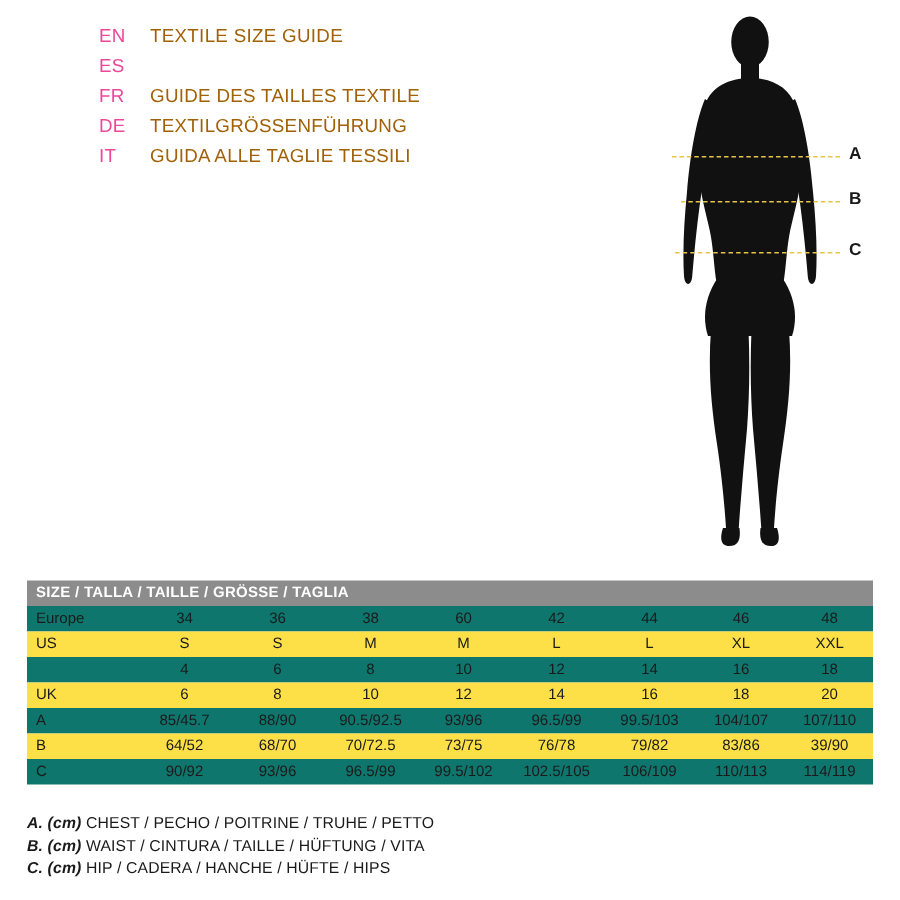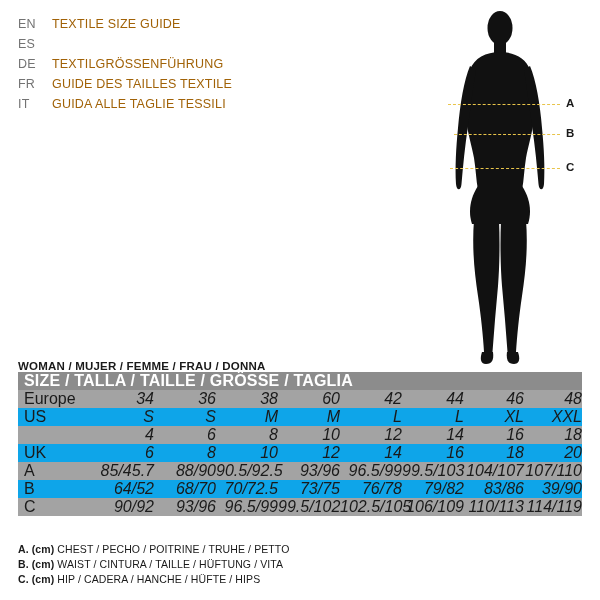--- a/index.html
+++ b/index.html
@@ -33,21 +33,22 @@
     display: flex;
     align-items: baseline;
     height: 20px;
     line-height: 20px;
   }
   .lang-code {
     width: 34px;
     flex: 0 0 34px;
     font-size: 12.5px;
     letter-spacing: 0.2px;
-    color: #737373;
+    color: #ec4899;
+    margin-left: 48px;
   }
   .lang-text {
     font-size: 12.5px;
     letter-spacing: 0.2px;
     color: #a16207;
     white-space: nowrap;
   }
 
   
   .figure-wrap {
@@ -84,51 +85,50 @@
     font-size: 11.5px;
     font-weight: bold;
     letter-spacing: 0.2px;
     color: #1a1a1a;
   }
 
   
   .size-table {
     position: absolute;
     left: 18px;
-    top: 372px;
+    top: 387px;
     width: 564px;
     border-collapse: collapse;
-    font-size: 16px;
+    font-size: 10px;
     table-layout: fixed;
   }
   .size-table td {
     height: 17px;
     padding: 0;
     vertical-align: middle;
   }
   .size-table tr.band-dark td {
     background: #8c8c8c;
     color: #ffffff;
     font-weight: bold;
   }
   .size-table tr.band-light td {
-    background: #a3a3a3;
+    background: #0f766e;
   }
   .size-table tr.band-white td {
-    background: #0ea5e9;
+    background: #fde047;
     margin-left: 22px;
   }
   .cell-label {
     text-align: left;
     padding-left: 6px !important;
     width: 74px;
   }
   .cell-val {
-    text-align: right;
-    font-style: italic;
+    text-align: center;
   }
   .hdr-title {
     text-align: left;
     padding-left: 6px !important;
     letter-spacing: 0.2px;
   }
 
   
   .legend {
     position: absolute;
@@ -137,42 +137,43 @@
     width: 500px;
   }
   .legend-row {
     font-size: 10.5px;
     line-height: 15px;
     letter-spacing: 0.1px;
     color: #1a1a1a;
   }
   .legend-row b {
     font-weight: bold;
+    font-style: italic;
   }
 </style>
 </head>
 <body>
 
 <div class="page">
 
   <div class="lang-block">
     <div class="lang-row">
       <span class="lang-code">EN</span>
       <span class="lang-text">TEXTILE SIZE GUIDE</span>
     </div>
     <div class="lang-row">
       <span class="lang-code">ES</span>
     </div>
     <div class="lang-row">
+      <span class="lang-code">FR</span>
+      <span class="lang-text">GUIDE DES TAILLES TEXTILE</span>
+    </div>
+    <div class="lang-row">
       <span class="lang-code">DE</span>
       <span class="lang-text">TEXTILGRÖSSENFÜHRUNG</span>
-    </div>
-    <div class="lang-row">
-      <span class="lang-code">FR</span>
-      <span class="lang-text">GUIDE DES TAILLES TEXTILE</span>
     </div>
     <div class="lang-row">
       <span class="lang-code">IT</span>
       <span class="lang-text">GUIDA ALLE TAGLIE TESSILI</span>
     </div>
   </div>
 
   <div class="figure-wrap">
     <svg class="figure-svg" viewBox="0 0 120 360" aria-hidden="true">
       <g fill="#111111">
@@ -216,21 +217,20 @@
     <div class="measure-line" style="left:18px; top:96px; width:112px;"></div>
     <div class="measure-label" style="left:136px; top:89px;">A</div>
 
     <div class="measure-line" style="left:24px; top:126px; width:106px;"></div>
     <div class="measure-label" style="left:136px; top:119px;">B</div>
 
     <div class="measure-line" style="left:20px; top:160px; width:110px;"></div>
     <div class="measure-label" style="left:136px; top:153px;">C</div>
   </div>
 
-  <div class="woman-caption">WOMAN / MUJER / FEMME / FRAU / DONNA</div>
 
   <table class="size-table">
     <colgroup>
       <col style="width:74px">
       <col style="width:62px">
       <col style="width:62px">
       <col style="width:62px">
       <col style="width:62px">
       <col style="width:62px">
       <col style="width:62px">

